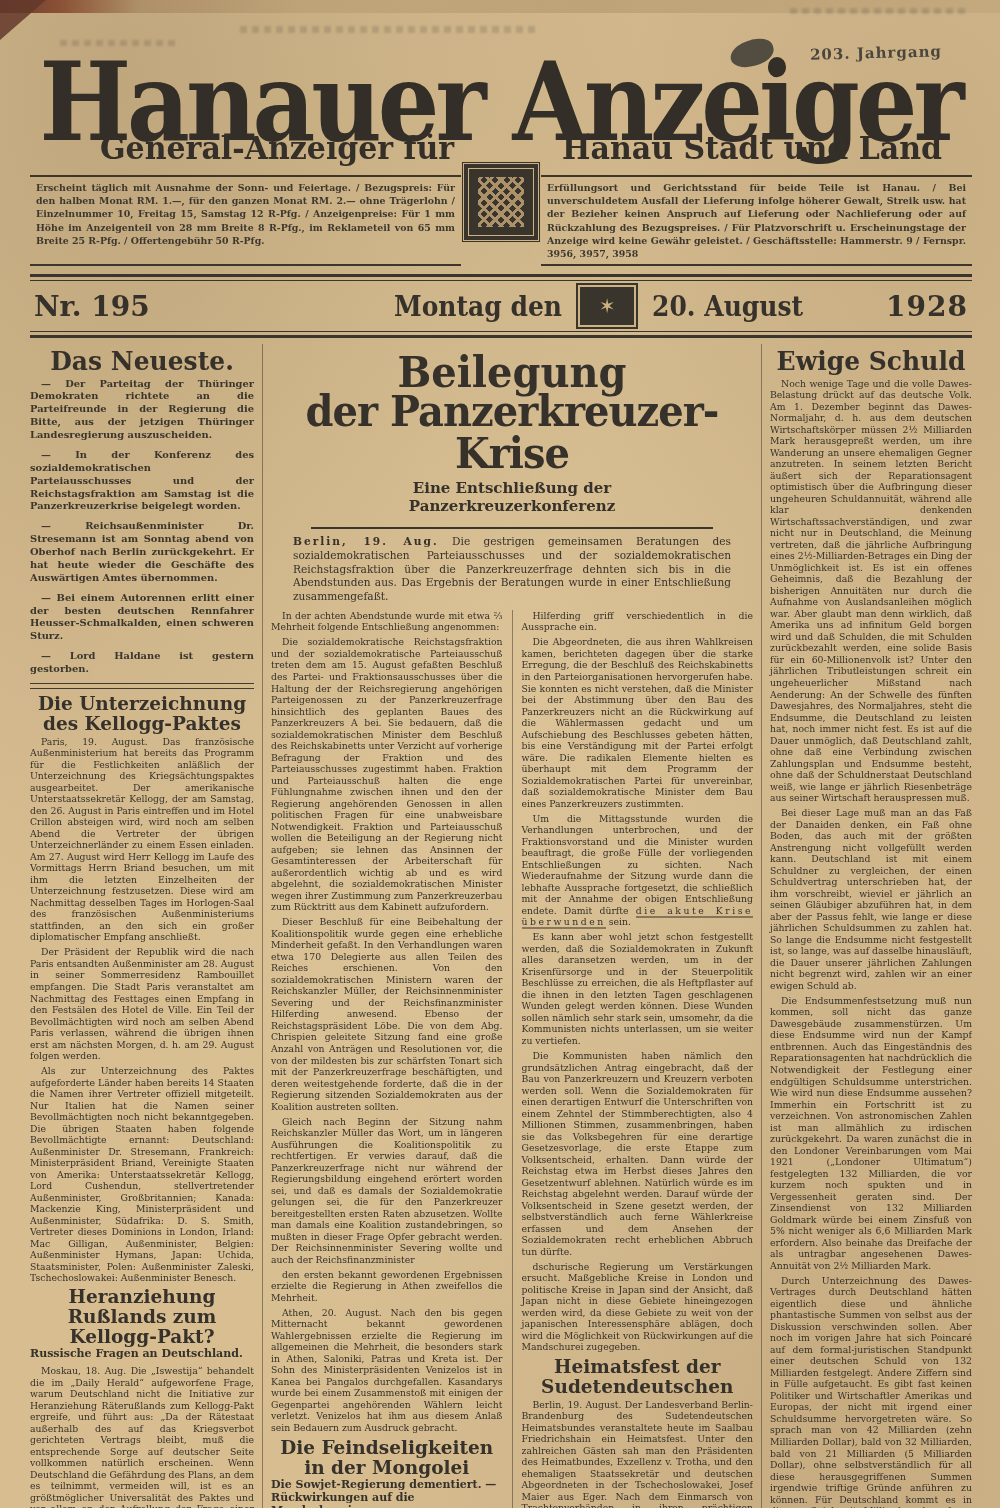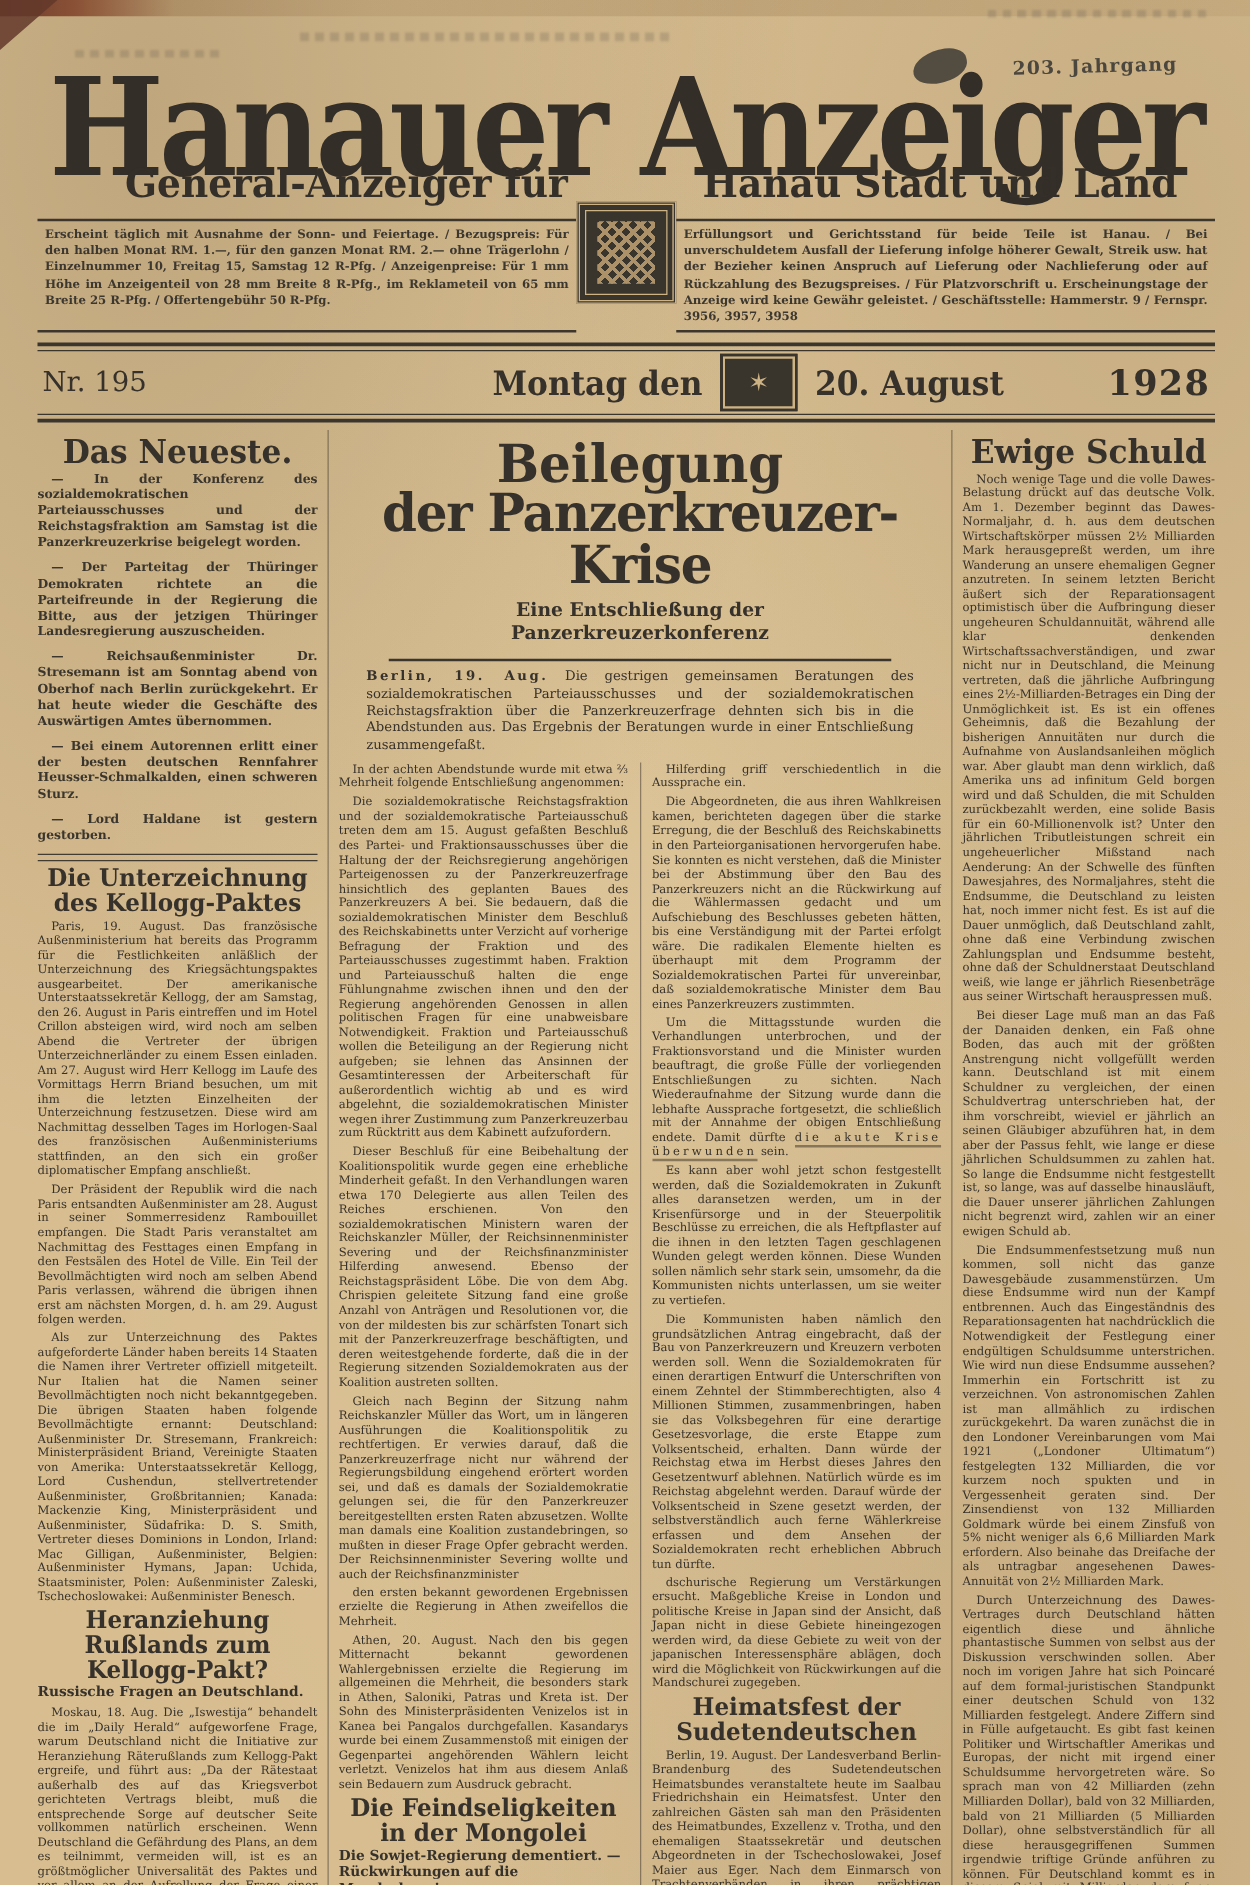--- a/index.html
+++ b/index.html
@@ -42,21 +42,21 @@
     display:flex;align-items:center;justify-content:center;}
   .crest-inner{width:46px;height:50px;
     background:
      repeating-linear-gradient(45deg,#caa977 0 3px,transparent 3px 8px),
      repeating-linear-gradient(-45deg,#caa977 0 3px,transparent 3px 8px);
     opacity:.8;}
 
   .daterow-wrap{padding:0 28px 0 30px;margin-top:8px;}
   .rule-thickthin{border-top:3px solid #3a352d;border-bottom:1px solid #3a352d;height:3px;}
   .daterow{display:flex;align-items:center;padding:2px 4px;}
-  .d-issue{font-size:22px;font-weight:normal;width:170px;}
+  .d-issue{font-size:28px;font-weight:bold;width:170px;}
   .d-day{font-size:25px;font-weight:bold;margin-left:190px;transform:scaleY(1.08);}
   .d-orn{width:58px;height:42px;background:#3a352c;margin:0 14px;border:2px solid #3a352c;
     box-shadow:inset 0 0 0 2px #cdb384;
     display:flex;align-items:center;justify-content:center;}
   .d-orn span{color:#cdb384;font-size:20px;line-height:1;}
   .d-date{font-size:25px;font-weight:bold;transform:scaleY(1.08);}
   .d-year{font-size:28px;font-weight:bold;margin-left:auto;letter-spacing:1px;}
   .rule-thinthick{border-top:1px solid #3a352d;border-bottom:3px solid #3a352d;height:3px;}
 
   .content{display:flex;padding:6px 28px 0 30px;height:1168px;overflow:hidden;}
@@ -126,22 +126,22 @@
       <span class="d-year">1928</span>
     </div>
     <div class="rule-thinthick"></div>
   </div>
 
   <div class="content">
 
     <div class="col col1">
       <div class="art-title big">Das Neueste.</div>
       <div class="neueste">
+        <p>— Der Parteitag der Thüringer Demokraten richtete an die Parteifreunde in der Regierung die Bitte, aus der jetzigen Thüringer Landesregierung auszuscheiden.</p>
         <p>— In der Konferenz des sozialdemokratischen Parteiausschusses und der Reichstagsfraktion am Samstag ist die Panzerkreuzerkrise beigelegt worden.</p>
-        <p>— Der Parteitag der Thüringer Demokraten richtete an die Parteifreunde in der Regierung die Bitte, aus der jetzigen Thüringer Landesregierung auszuscheiden.</p>
         <p>— Reichsaußenminister Dr. Stresemann ist am Sonntag abend von Oberhof nach Berlin zurückgekehrt. Er hat heute wieder die Geschäfte des Auswärtigen Amtes übernommen.</p>
         <p>— Bei einem Autorennen erlitt einer der besten deutschen Rennfahrer Heusser-Schmalkalden, einen schweren Sturz.</p>
         <p>— Lord Haldane ist gestern gestorben.</p>
       </div>
       <div class="sep"></div>
       <div class="art-title">Die Unterzeichnung des Kellogg-Paktes</div>
       <div class="bodytext">
         <p>Paris, 19. August. Das französische Außenministerium hat bereits das Programm für die Festlichkeiten anläßlich der Unterzeichnung des Kriegsächtungspaktes ausgearbeitet. Der amerikanische Unterstaatssekretär Kellogg, der am Samstag, den 26. August in Paris eintreffen und im Hotel Crillon absteigen wird, wird noch am selben Abend die Vertreter der übrigen Unterzeichnerländer zu einem Essen einladen. Am 27. August wird Herr Kellogg im Laufe des Vormittags Herrn Briand besuchen, um mit ihm die letzten Einzelheiten der Unterzeichnung festzusetzen. Diese wird am Nachmittag desselben Tages im Horlogen-Saal des französischen Außenministeriums stattfinden, an den sich ein großer diplomatischer Empfang anschließt.</p>
         <p>Der Präsident der Republik wird die nach Paris entsandten Außenminister am 28. August in seiner Sommerresidenz Rambouillet empfangen. Die Stadt Paris veranstaltet am Nachmittag des Festtages einen Empfang in den Festsälen des Hotel de Ville. Ein Teil der Bevollmächtigten wird noch am selben Abend Paris verlassen, während die übrigen ihnen erst am nächsten Morgen, d. h. am 29. August folgen werden.</p>
         <p>Als zur Unterzeichnung des Paktes aufgeforderte Länder haben bereits 14 Staaten die Namen ihrer Vertreter offiziell mitgeteilt. Nur Italien hat die Namen seiner Bevollmächtigten noch nicht bekanntgegeben. Die übrigen Staaten haben folgende Bevollmächtigte ernannt: Deutschland: Außenminister Dr. Stresemann, Frankreich: Ministerpräsident Briand, Vereinigte Staaten von Amerika: Unterstaatssekretär Kellogg, Lord Cushendun, stellvertretender Außenminister, Großbritannien; Kanada: Mackenzie King, Ministerpräsident und Außenminister, Südafrika: D. S. Smith, Vertreter dieses Dominions in London, Irland: Mac Gilligan, Außenminister, Belgien: Außenminister Hymans, Japan: Uchida, Staatsminister, Polen: Außenminister Zaleski, Tschechoslowakei: Außenminister Benesch.</p>

